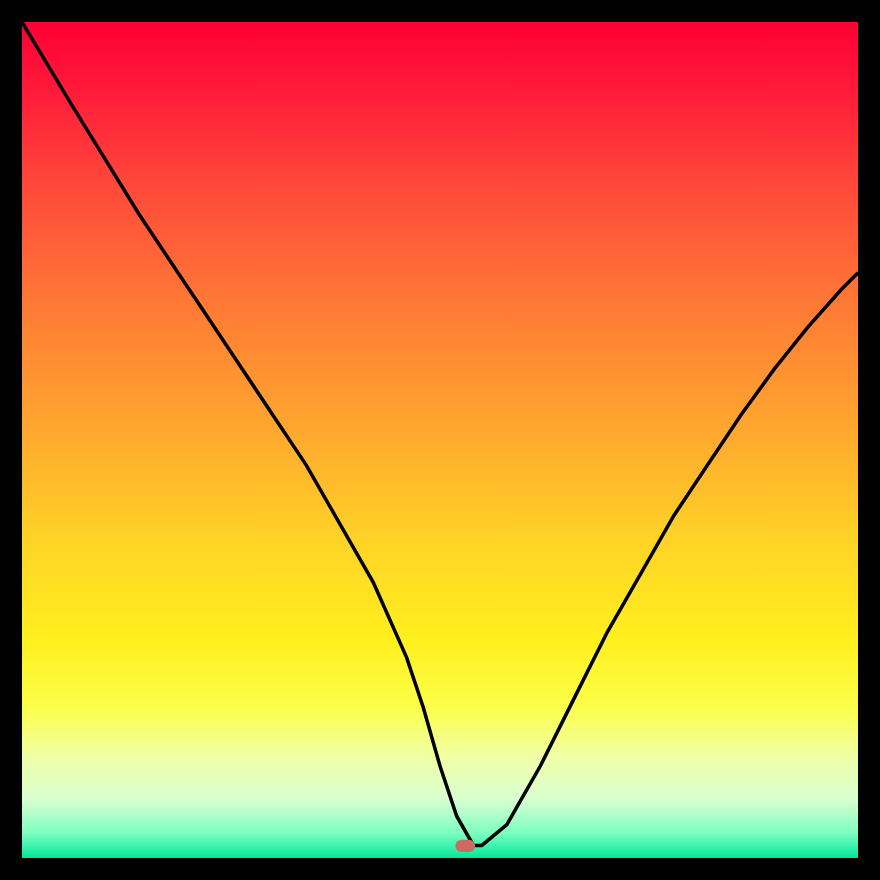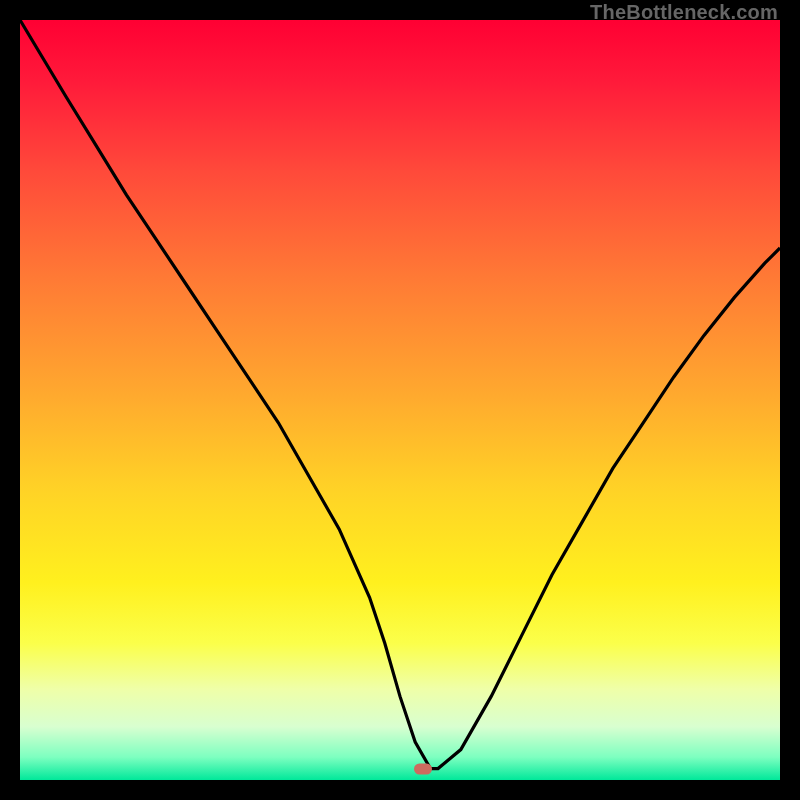--- a/index.html
+++ b/index.html
@@ -40,21 +40,20 @@
     position: absolute;
     width: 18px; height: 11px;
     border-radius: 6px;
     transform: translate(-50%, -50%);
   }
 </style>
 </head>
 <body>
 
 <div class="frame">
-  <div class="brand">TheBottleneck.com</div>
   <div class="plot">
     <div class="gradient" style="background:linear-gradient(to bottom, #ff0033 0%, #ff1a3a 8%, #ff4a3a 20%, #ff7a35 34%, #ffa52f 48%, #ffd326 62%, #fff01e 74%, #fbff4a 82%, #efffa8 88%, #d8ffd0 93%, #7dffc0 97%, #00e89a 100%);"></div>
     <svg class="curve" viewBox="0 0 760 760" preserveAspectRatio="none">
       <path fill="none" stroke="#000" stroke-width="3.2" d="M0.0 0.0 L22.8 38.0 L45.6 76.0 L76.0 125.4 L106.4 174.8 L136.8 220.4 L167.2 266.0 L197.6 311.6 L228.0 357.2 L258.4 402.8 L288.8 456.0 L319.2 509.2 L349.6 577.6 L364.8 623.2 L380.0 676.4 L395.2 722.0 L410.4 748.6 L418.0 748.6 L440.8 729.6 L471.2 676.4 L501.6 615.6 L532.0 554.8 L562.4 501.6 L592.8 448.4 L623.2 402.8 L653.6 357.2 L684.0 315.4 L714.4 277.4 L744.8 243.2 L760.0 228.0"></path>
     </svg>
     <div class="marker" style="left:402.8px;top:748.6px;background:#cc6b5f;"></div>
   </div>
 </div>
 
 </body></html>

